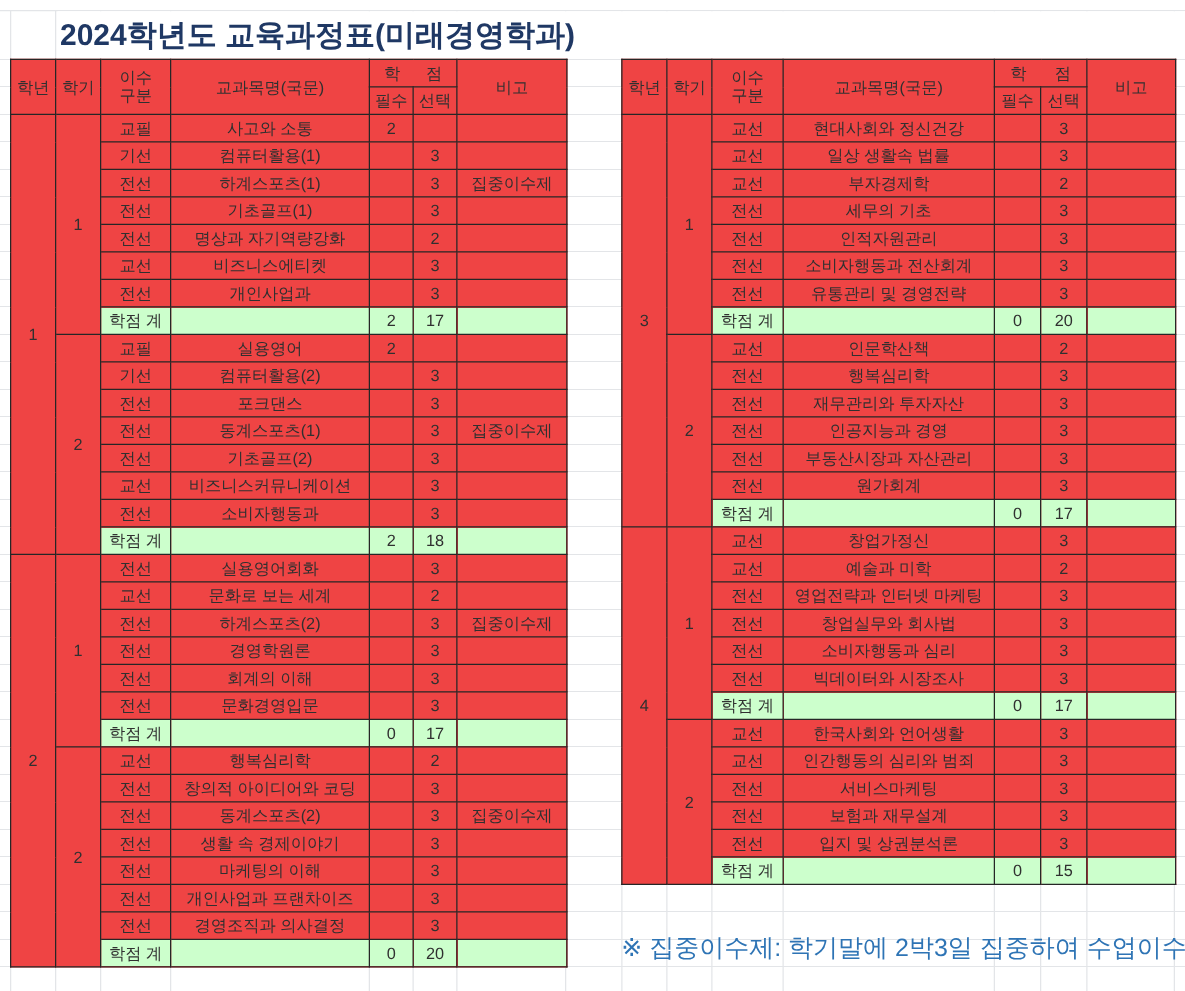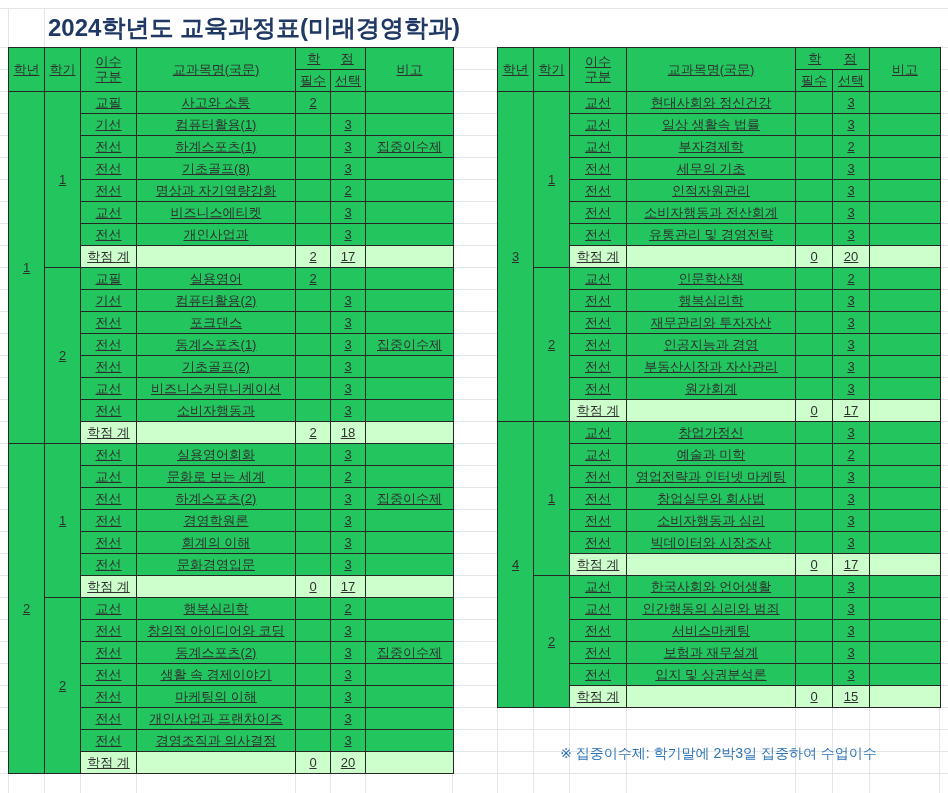--- a/index.html
+++ b/index.html
@@ -30,36 +30,36 @@
     position:absolute;left:0;top:47px;width:948px;height:746px;z-index:0;
     background:repeating-linear-gradient(to bottom,#e3e5e8 0 1px,transparent 1px 22px);
   }
   .topline{position:absolute;left:0;top:8px;width:948px;height:1px;background:#e3e5e8;z-index:0;}
   .title-strip{position:absolute;left:46px;top:9px;width:902px;height:38px;background:#ffffff;z-index:1;}
   .page-title{
     position:absolute;left:48px;top:12px;z-index:2;
     font-size:24px;font-weight:bold;color:#1f3864;letter-spacing:0px;white-space:nowrap;
   }
   table.cur{
-    position:absolute;z-index:2;border-collapse:collapse;table-layout:fixed;background:#22c55e;text-decoration:underline;
+    position:absolute;z-index:2;border-collapse:collapse;table-layout:fixed;background:#ef4444;
   }
   #table-left{left:8px;top:47px;width:445px;}
   #table-right{left:497px;top:47px;width:443px;}
   table.cur th,table.cur td{
     border:1px solid #262626;padding:0 1px;height:21px;
     font-size:13px;font-weight:normal;text-align:center;vertical-align:middle;
     line-height:1.05;color:#303030;overflow:hidden;white-space:nowrap;
   }
   .cat-h div{line-height:1.1;}
   .cred-h div{display:flex;}
   .cred-h div span{flex:1;text-align:center;}
   tr.total td{background:#ccffcc;}
   .footnote{
     position:absolute;left:497px;top:745px;width:443px;z-index:2;
-    text-align:center;font-size:14px;color:#2e74b5;white-space:nowrap;
+    text-align:center;font-size:20px;color:#2e74b5;white-space:nowrap;
   }
 </style>
 </head>
 <body>
 
 <div class="vlines"></div>
 <div class="hlines"></div>
 <div class="topline"></div>
 <div class="title-strip"></div>
 
@@ -116,21 +116,21 @@
       </tr>
       <tr>
         <td>전선</td>
         <td>하계스포츠(1)</td>
         <td></td>
         <td>3</td>
         <td>집중이수제</td>
       </tr>
       <tr>
         <td>전선</td>
-        <td>기초골프(8)</td>
+        <td>기초골프(1)</td>
         <td></td>
         <td>3</td>
         <td></td>
       </tr>
       <tr>
         <td>전선</td>
         <td>명상과 자기역량강화</td>
         <td></td>
         <td>2</td>
         <td></td>

